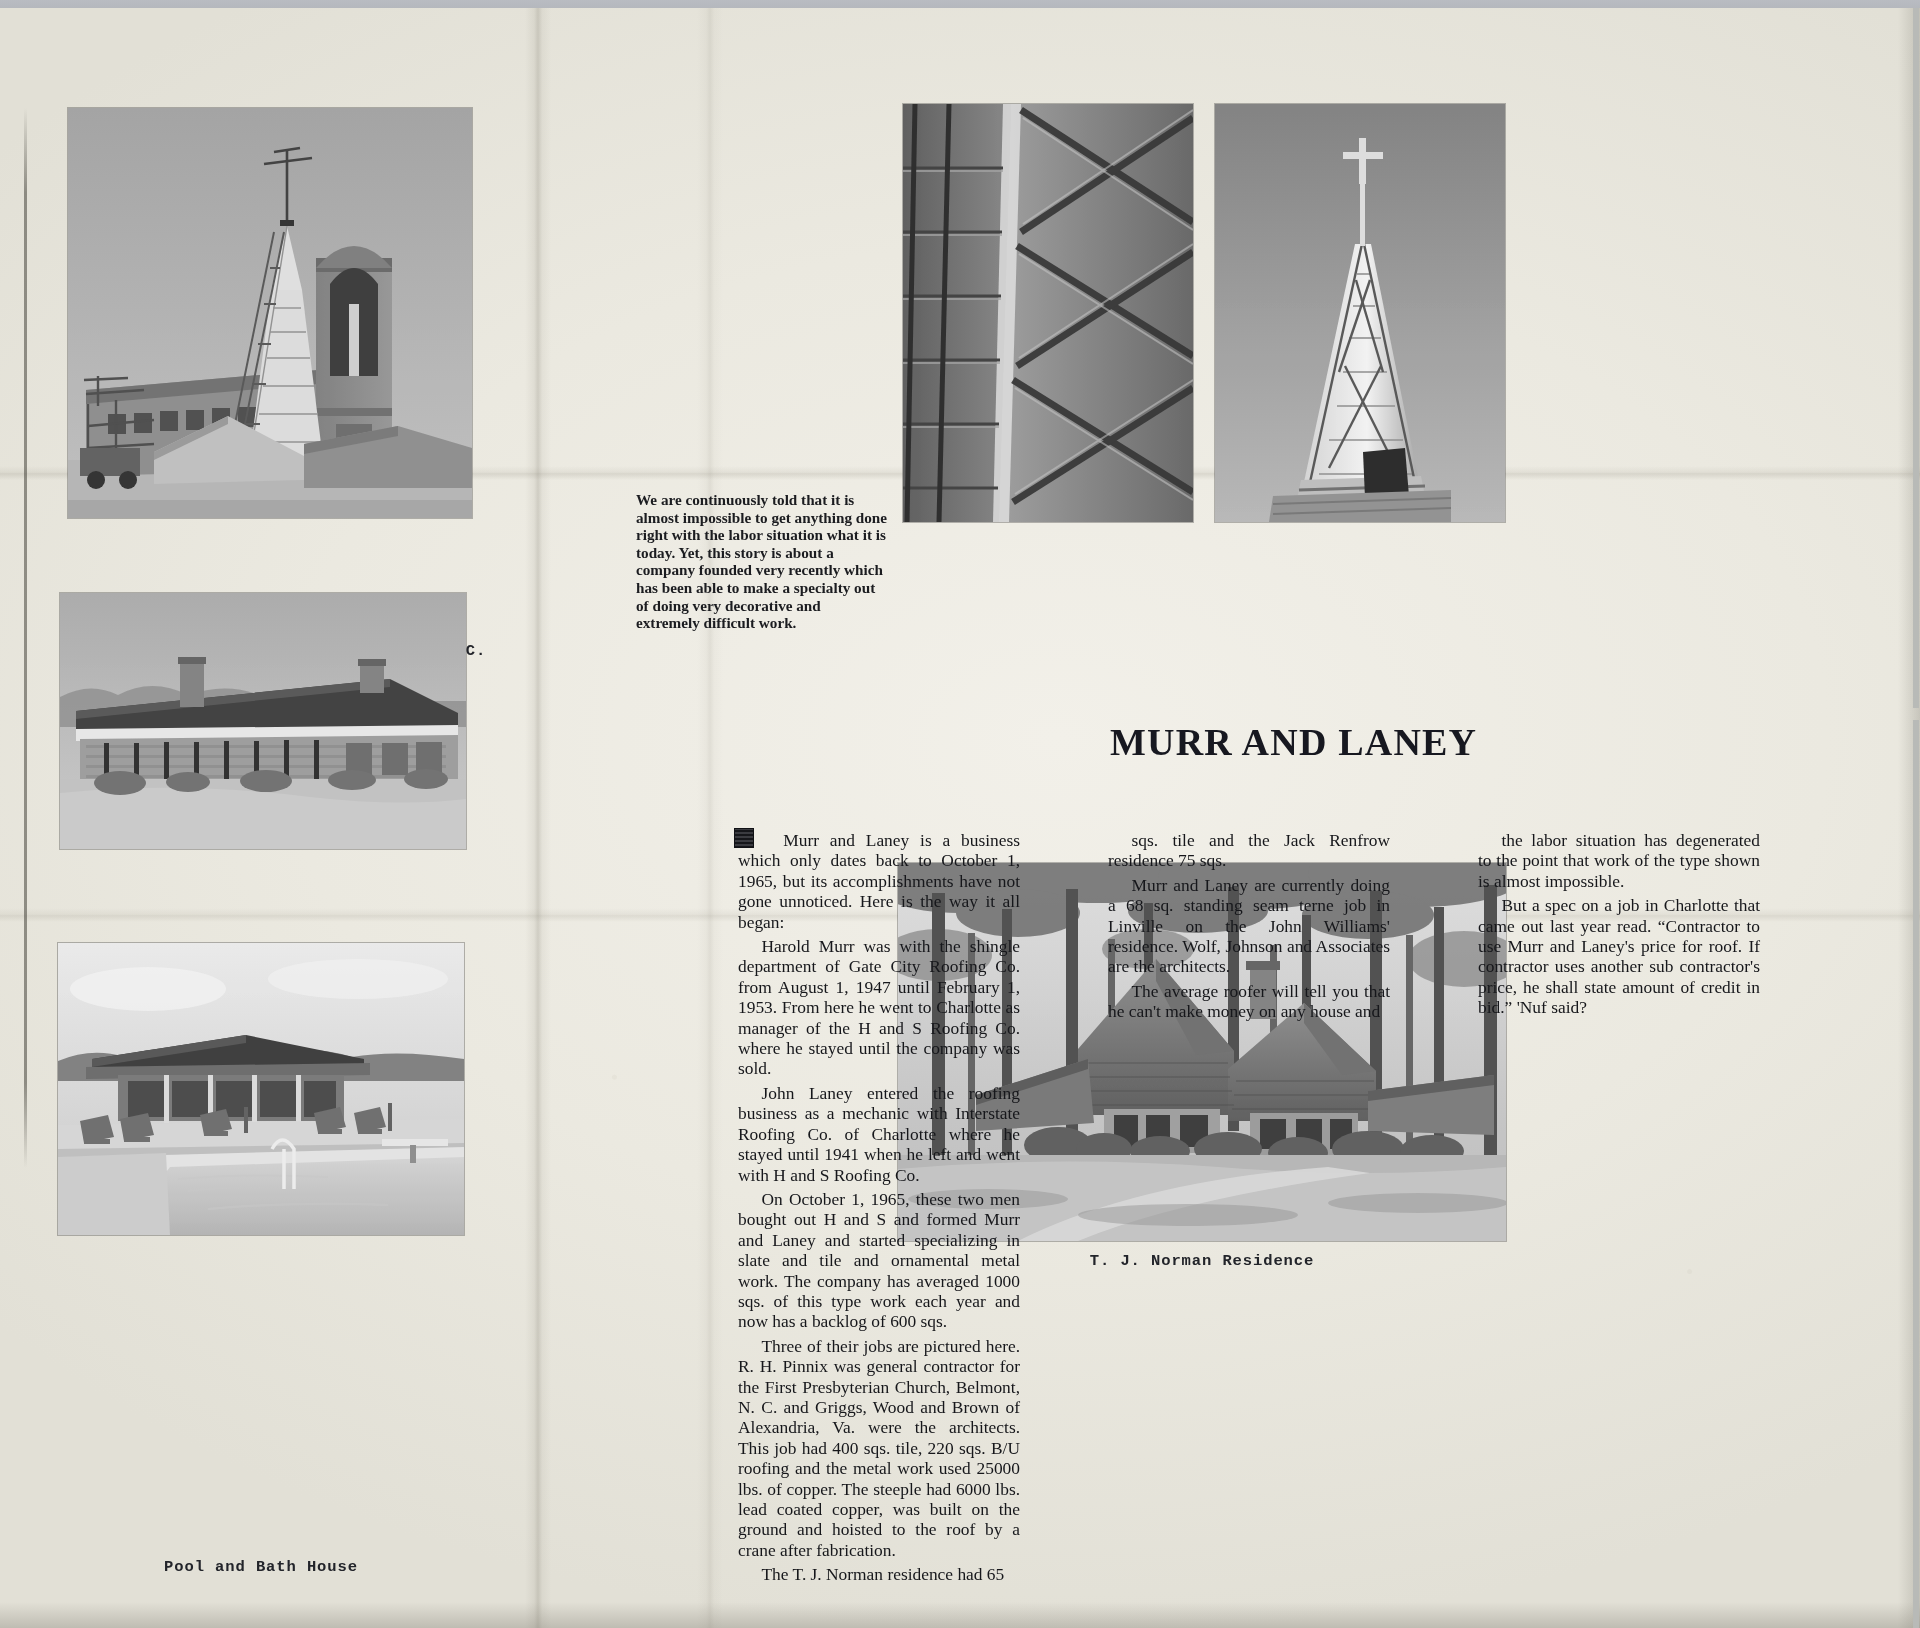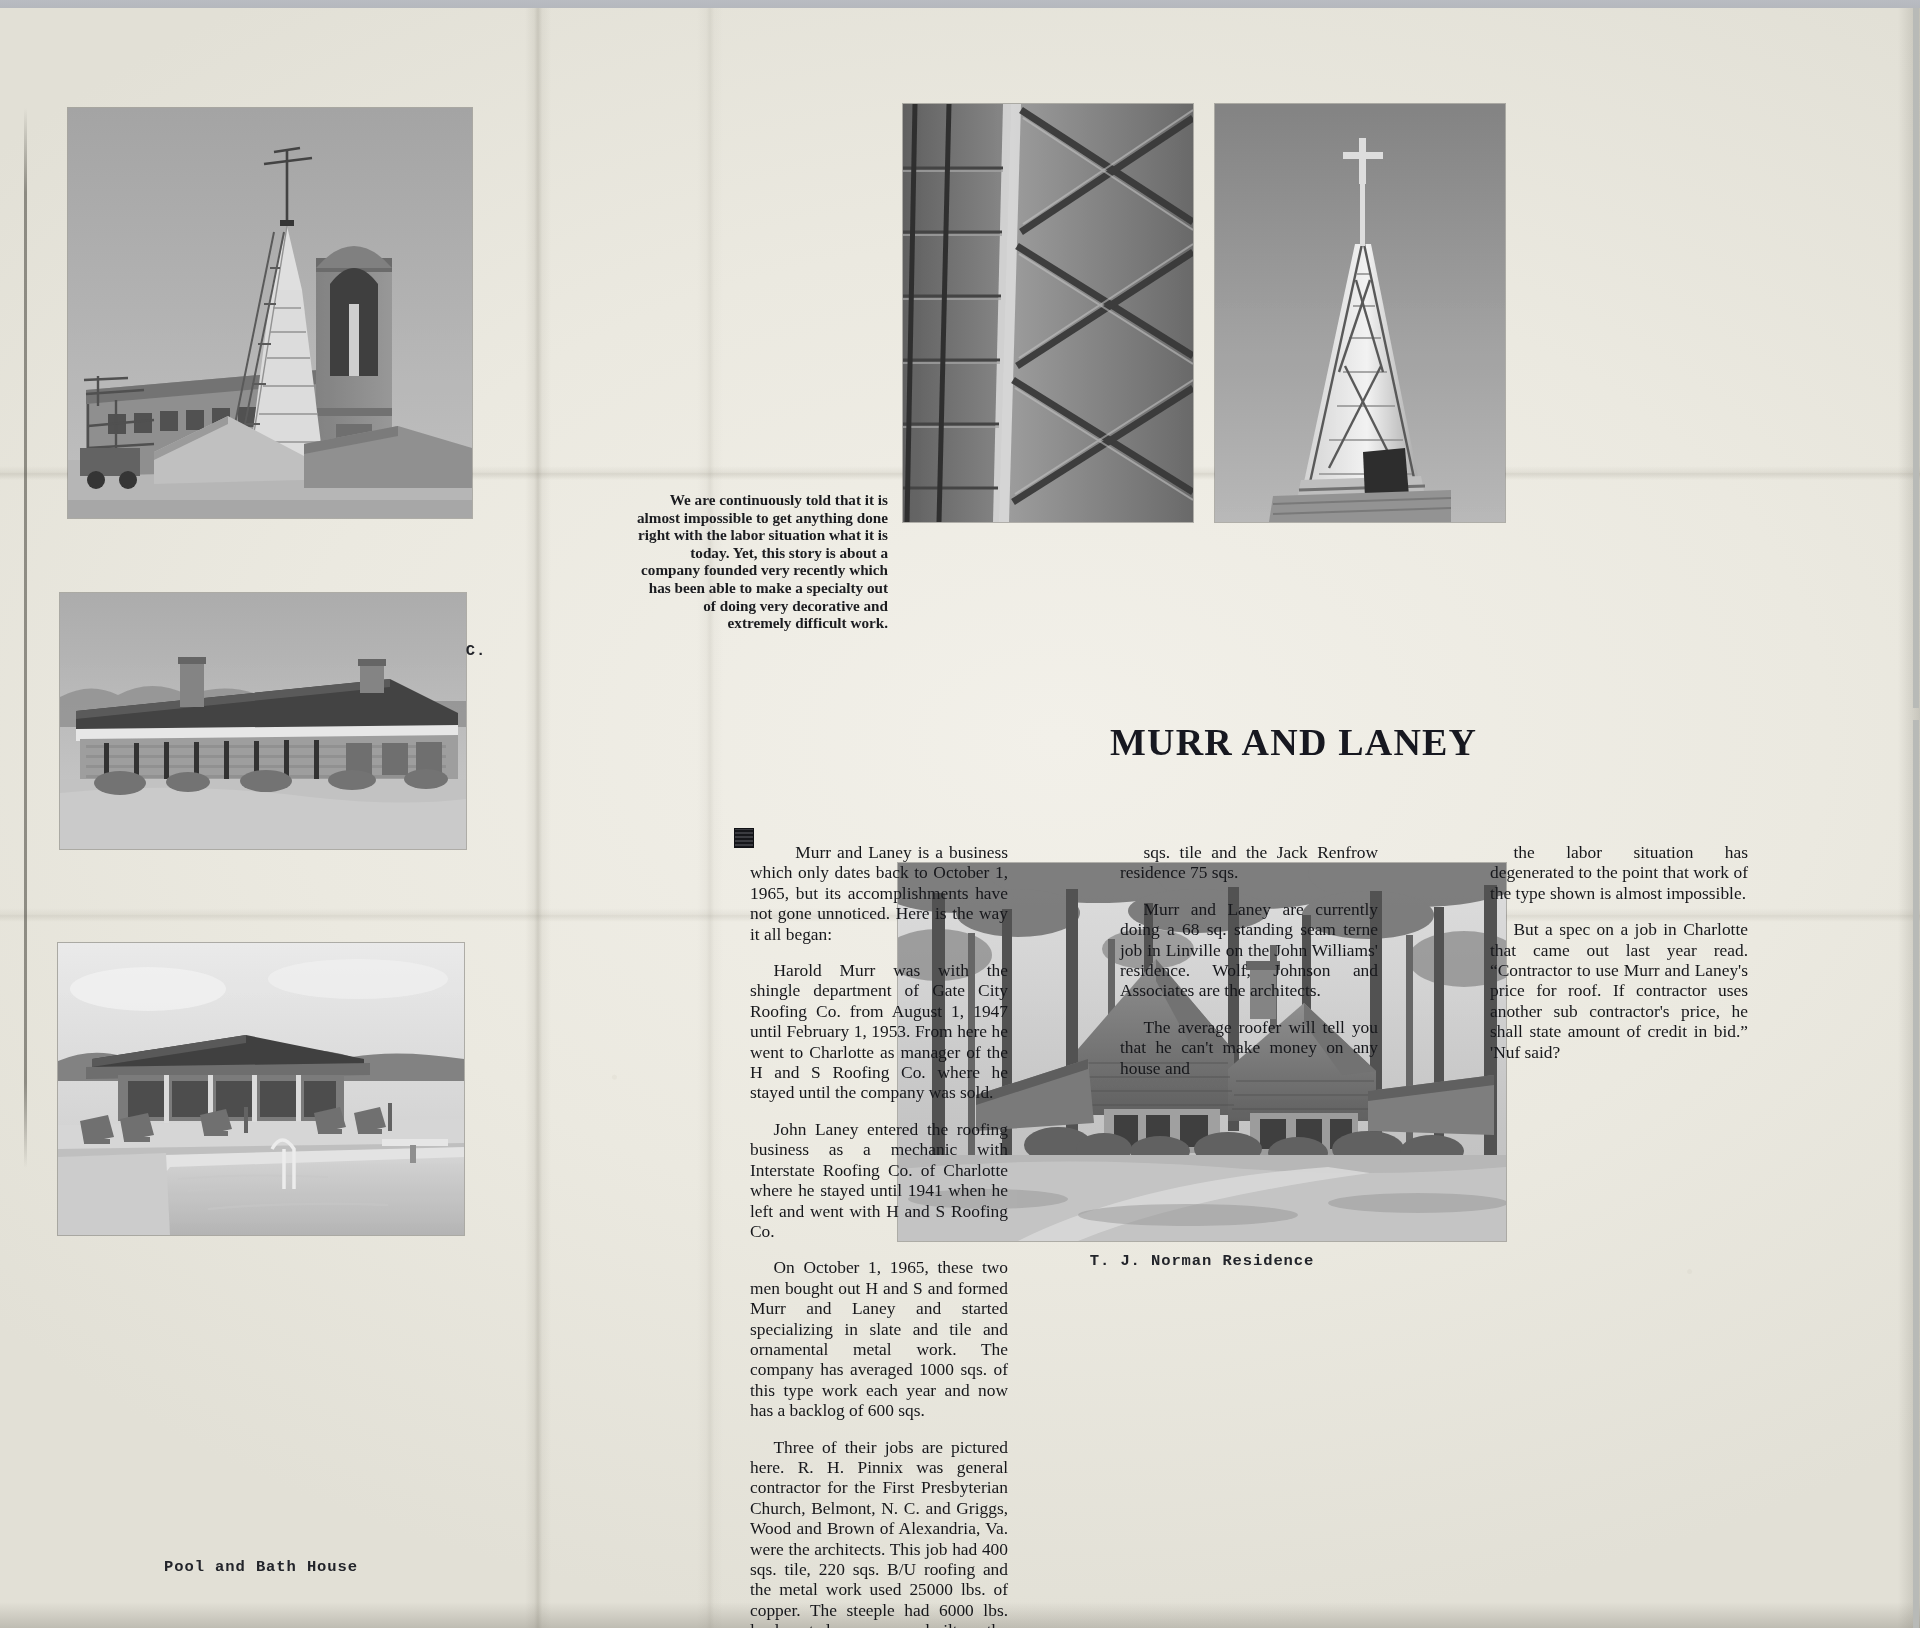--- a/index.html
+++ b/index.html
@@ -100,21 +100,21 @@
 
   
   #intro {
     position:absolute;
     left:636px; top:483px; width:252px;
     font-family:"Liberation Serif", serif;
     font-weight:700;
     font-size:15.2px;
     line-height:17.6px;
     color:#1b1c20;
-    text-align:right;
+    text-align:left;
   }
 
   
   #headline {
     position:absolute;
     left:1110px; top:683px; width:520px;
     font-family:"Liberation Serif", serif;
     font-weight:700;
     font-size:38px;
     line-height:52px;
@@ -127,21 +127,21 @@
   .col {
     position:absolute;
     font-family:"Liberation Serif", serif;
     font-size:17.4px;
     line-height:20.4px;
     color:#16171b;
     text-align:justify;
     text-justify:inter-word;
     hyphens:manual;
   }
-  .col p { margin:16px; text-indent:1.35em; }
+  .col p { margin:4px; text-indent:1.35em; }
   .col p.first { text-indent:2.6em; }
   .ornament {
     position:absolute;
     width:20px; height:20px;
     background:
       repeating-linear-gradient(0deg, #15161a 0 2px, #3a3b40 2px 4px),
       #15161a;
     box-shadow: inset 0 0 0 1px #101115;
   }
 

